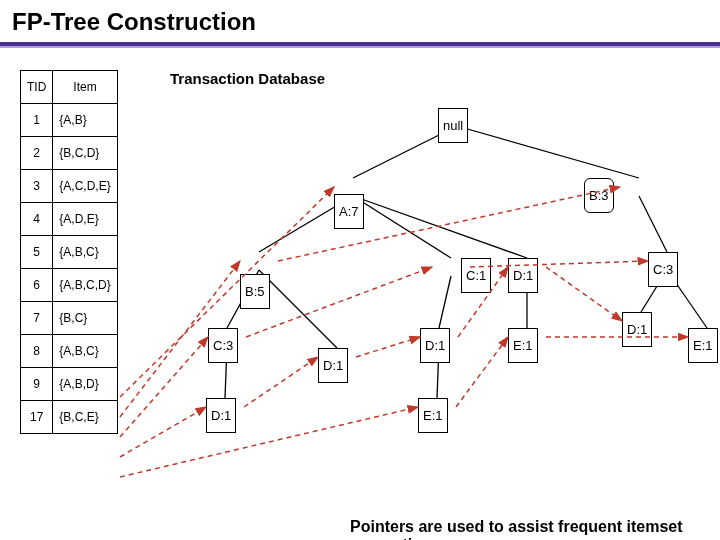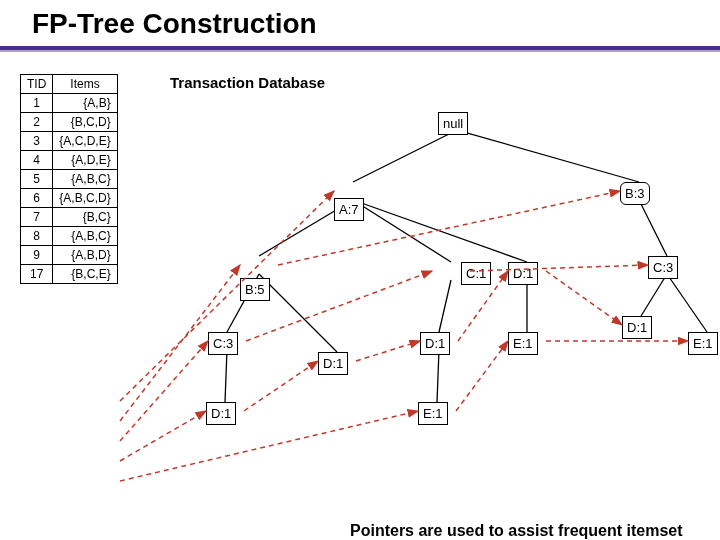--- a/index.html
+++ b/index.html
@@ -1,32 +1,32 @@
 <!DOCTYPE html>
 <html><head>
 <meta charset="utf-8">
 <style>
   * { box-sizing: border-box; margin: 0; padding: 0; }
   body { font-family: Arial, Helvetica, sans-serif; width: 720px; height: 540px; background: #fff; position: relative; }
-  .slide-title { font-size: 28px; font-weight: bold; padding: 8px 32px 4px; }
+  .slide-title { font-size: 24px; font-weight: bold; padding: 8px 12px 4px; }
   .rule { height: 4px; background: #4a2f8e; margin: 2px 0 0 0; }
   .rule.thin { height: 2px; background: #b09fd9; margin-top: 0; }
   .content { position: relative; width: 720px; height: 490px; }
   .tbl { border-collapse: collapse; position: absolute; background: #fff; }
-  .tbl th, .tbl td { border: 1px solid #000; font-size: 12px; padding: 2px 6px; text-align: center; }
+  .tbl th, .tbl td { border: 1px solid #000; font-size: 12px; padding: 9px 6px; text-align: center; }
   .tbl th { font-weight: normal; }
   .tdb { left: 20px; top: 22px; }
-  .tdb td.items { text-align: right; }
+  .tdb td.items { text-align: left; }
   .htbl { left: 20px; top: 310px; }
   .htbl td.ptr { width: 45px; }
   .label { position: absolute; font-size: 15px; font-weight: bold; line-height: 1.15; text-align: center; }
   .lbl-tdb { left: 170px; top: 22px; }
   .lbl-ht  { left: 20px;  top: 290px; }
   .caption { position: absolute; left: 350px; top: 430px; right: 14px; font-size: 16px; font-weight: bold; margin-top: 40px; }
-  .node { position: absolute; border: 1px solid #000; background: #fff; font-size: 13px; padding: 3px 4px; white-space: nowrap; }
+  .node { position: absolute; border: 1px solid #000; background: #fff; font-size: 13px; padding: 9px 4px; white-space: nowrap; }
   .node .nlab { pointer-events: none; }
   .svg-layer { position: absolute; left: 0; top: 0; }
 </style>
 </head>
 <body>
 
 <div class="slide-title">FP-Tree Construction</div>
 <div class="rule"></div>
 <div class="rule thin"></div>
 
@@ -48,21 +48,21 @@
       <line x1="227" y1="298" x2="225" y2="350" stroke="#000" stroke-width="1.3"></line>
       <line x1="439" y1="298" x2="437" y2="350" stroke="#000" stroke-width="1.3"></line>
     </svg>
 
   <div class="label lbl-tdb">Transaction
 Database</div>
   <table class="tbl tdb">
     <thead>
         <tr>
       <th>TID</th>
-      <th>Items</th>
+      <th>Item</th>
     </tr>
       </thead>
     <tbody id="tdb-body">
         <tr>
           <td>1</td>
           <td class="items">{A,B}</td>
         </tr>
         <tr>
           <td>2</td>
           <td class="items">{B,C,D}</td>
@@ -99,21 +99,21 @@
           <td>17</td>
           <td class="items">{B,C,E}</td>
         </tr>
       </tbody>
   </table>
 
 
   <div id="nodes-layer">
       <div class="node" style="left: 438px; top: 60px;"><span class="nlab">null</span></div>
       <div class="node" style="left: 334px; top: 146px;"><span class="nlab">A:7</span></div>
-      <div class="node" style="left: 620px; top: 130px; border-radius: 6px;"><span class="nlab">B:3</span></div>
+      <div class="node" style="left: 584px; top: 130px; border-radius: 6px;"><span class="nlab">B:3</span></div>
       <div class="node" style="left: 240px; top: 204px; margin-top: 22px;"><span class="nlab">B:5</span></div>
       <div class="node" style="left: 432px; top: 210px; margin-left: 29px;"><span class="nlab">C:1</span></div>
       <div class="node" style="left: 508px; top: 210px;"><span class="nlab">D:1</span></div>
       <div class="node" style="left: 648px; top: 204px;"><span class="nlab">C:3</span></div>
       <div class="node" style="left: 208px; top: 280px;"><span class="nlab">C:3</span></div>
       <div class="node" style="left: 318px; top: 300px;"><span class="nlab">D:1</span></div>
       <div class="node" style="left: 420px; top: 280px;"><span class="nlab">D:1</span></div>
       <div class="node" style="left: 508px; top: 280px;"><span class="nlab">E:1</span></div>
       <div class="node" style="left: 622px; top: 264px;"><span class="nlab">D:1</span></div>
       <div class="node" style="left: 688px; top: 280px;"><span class="nlab">E:1</span></div>

